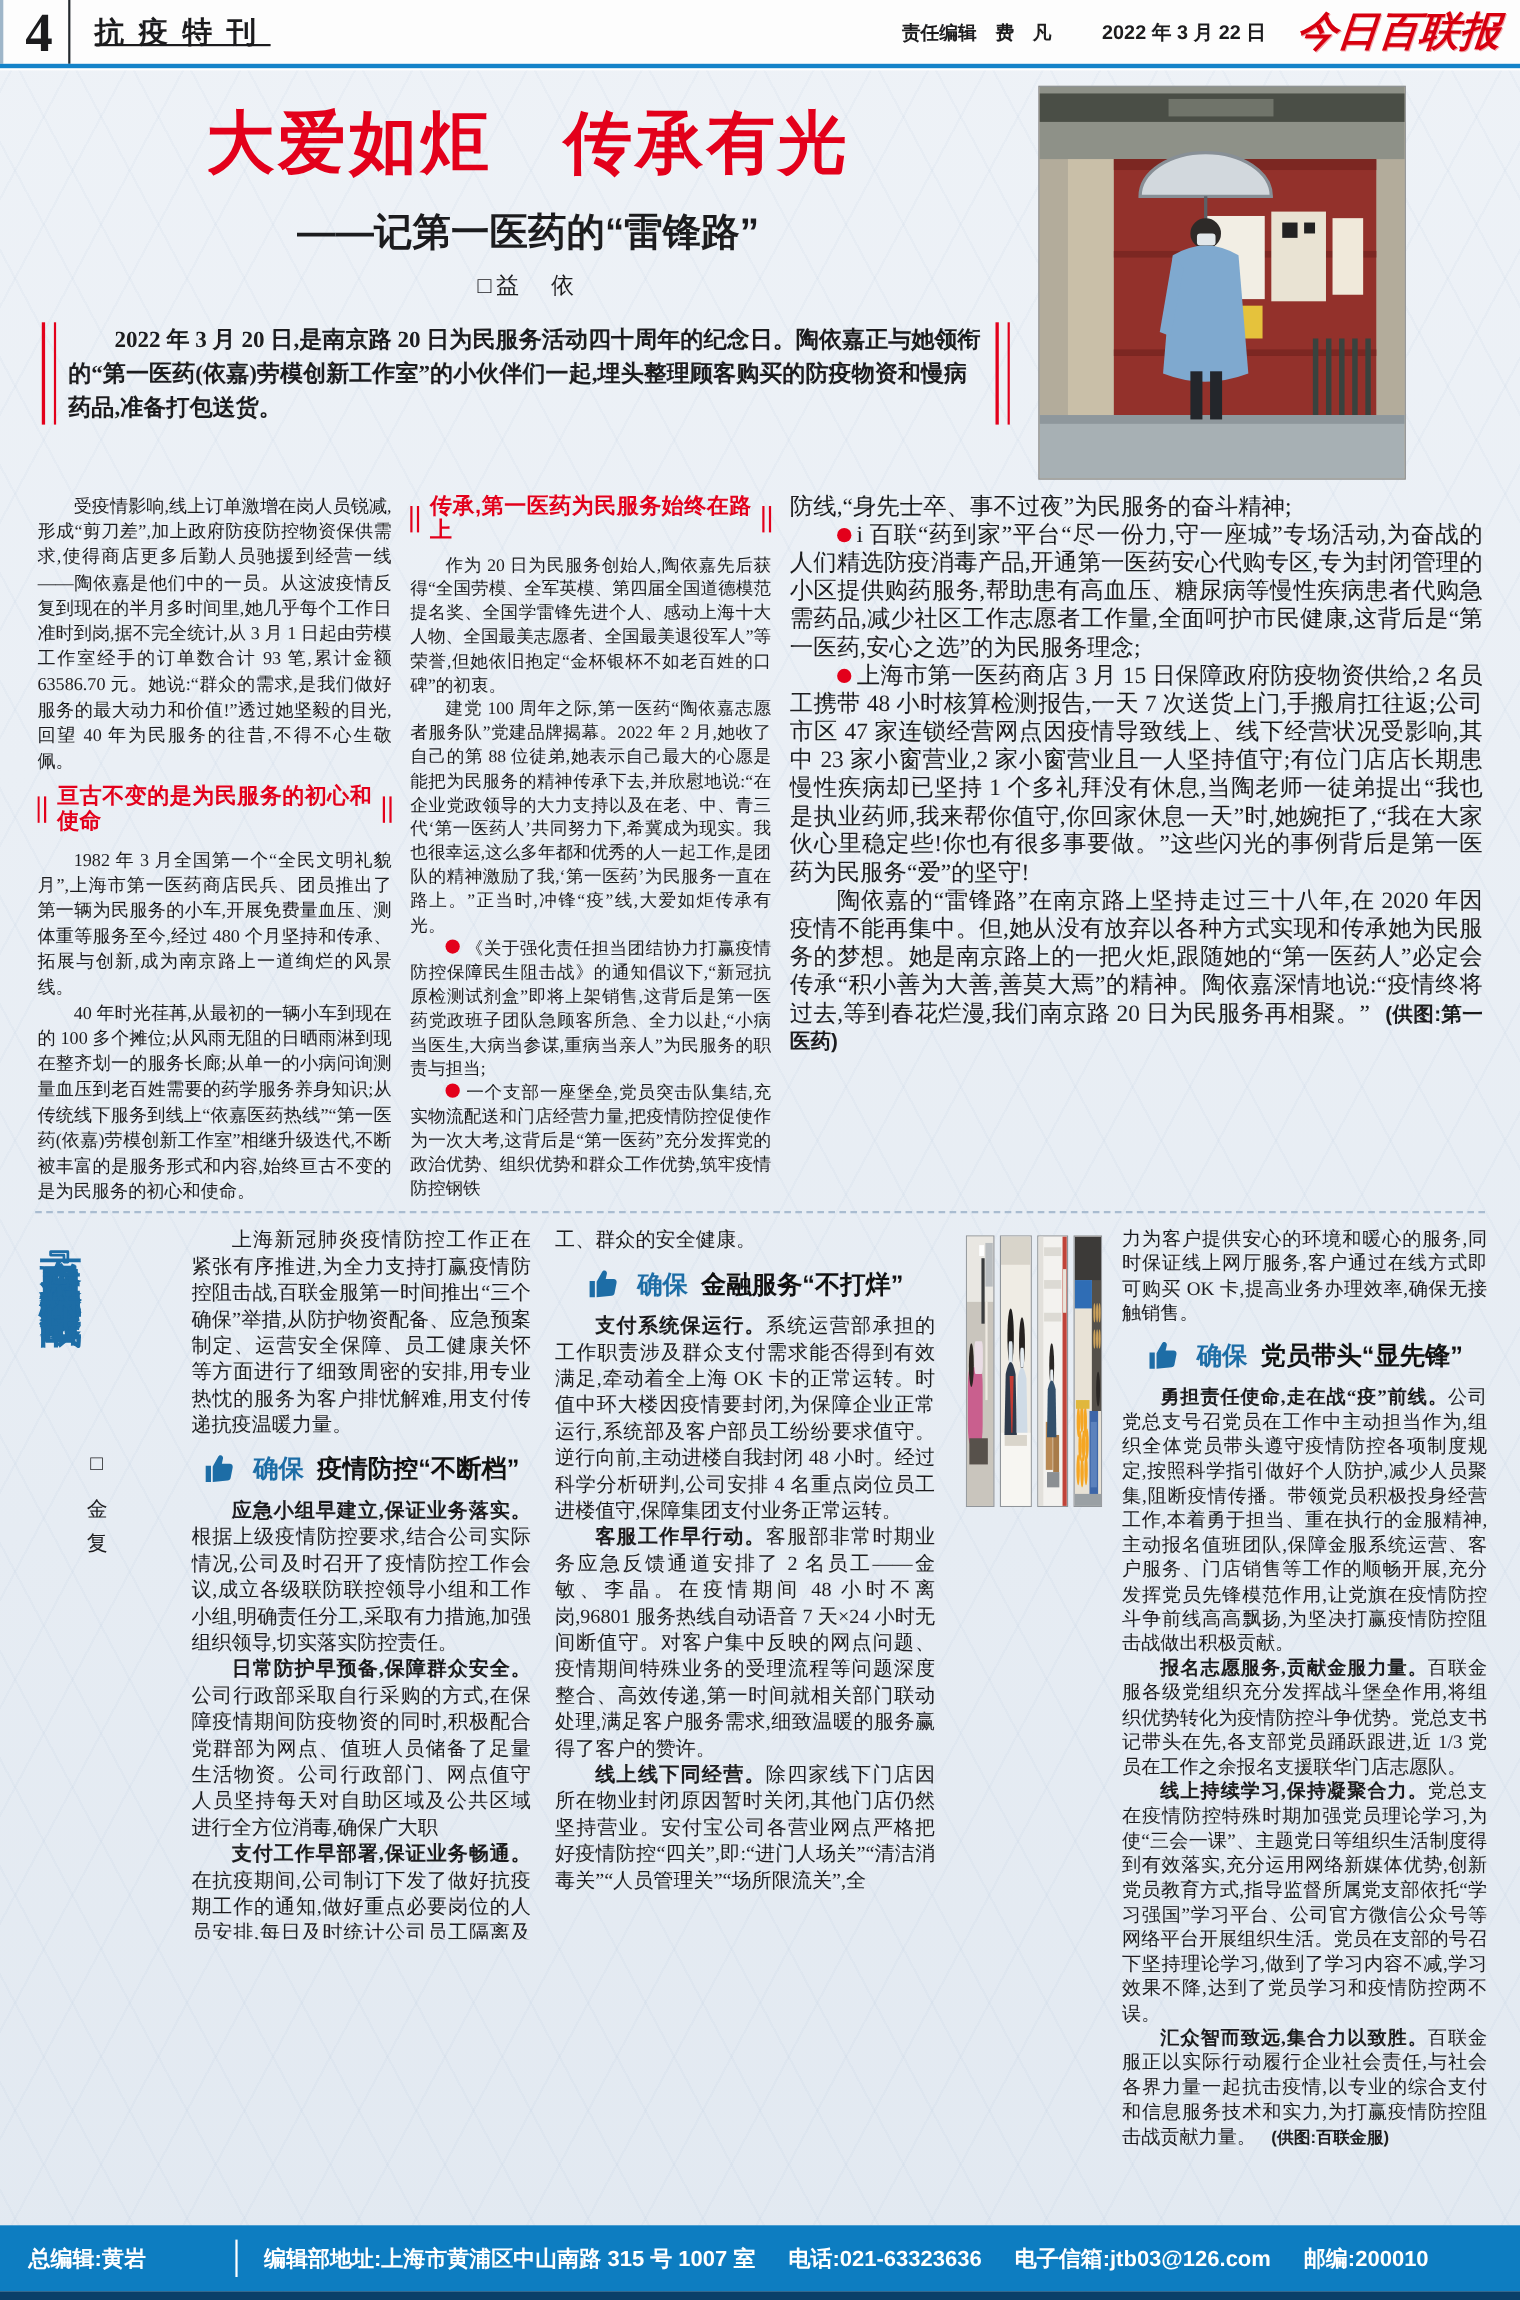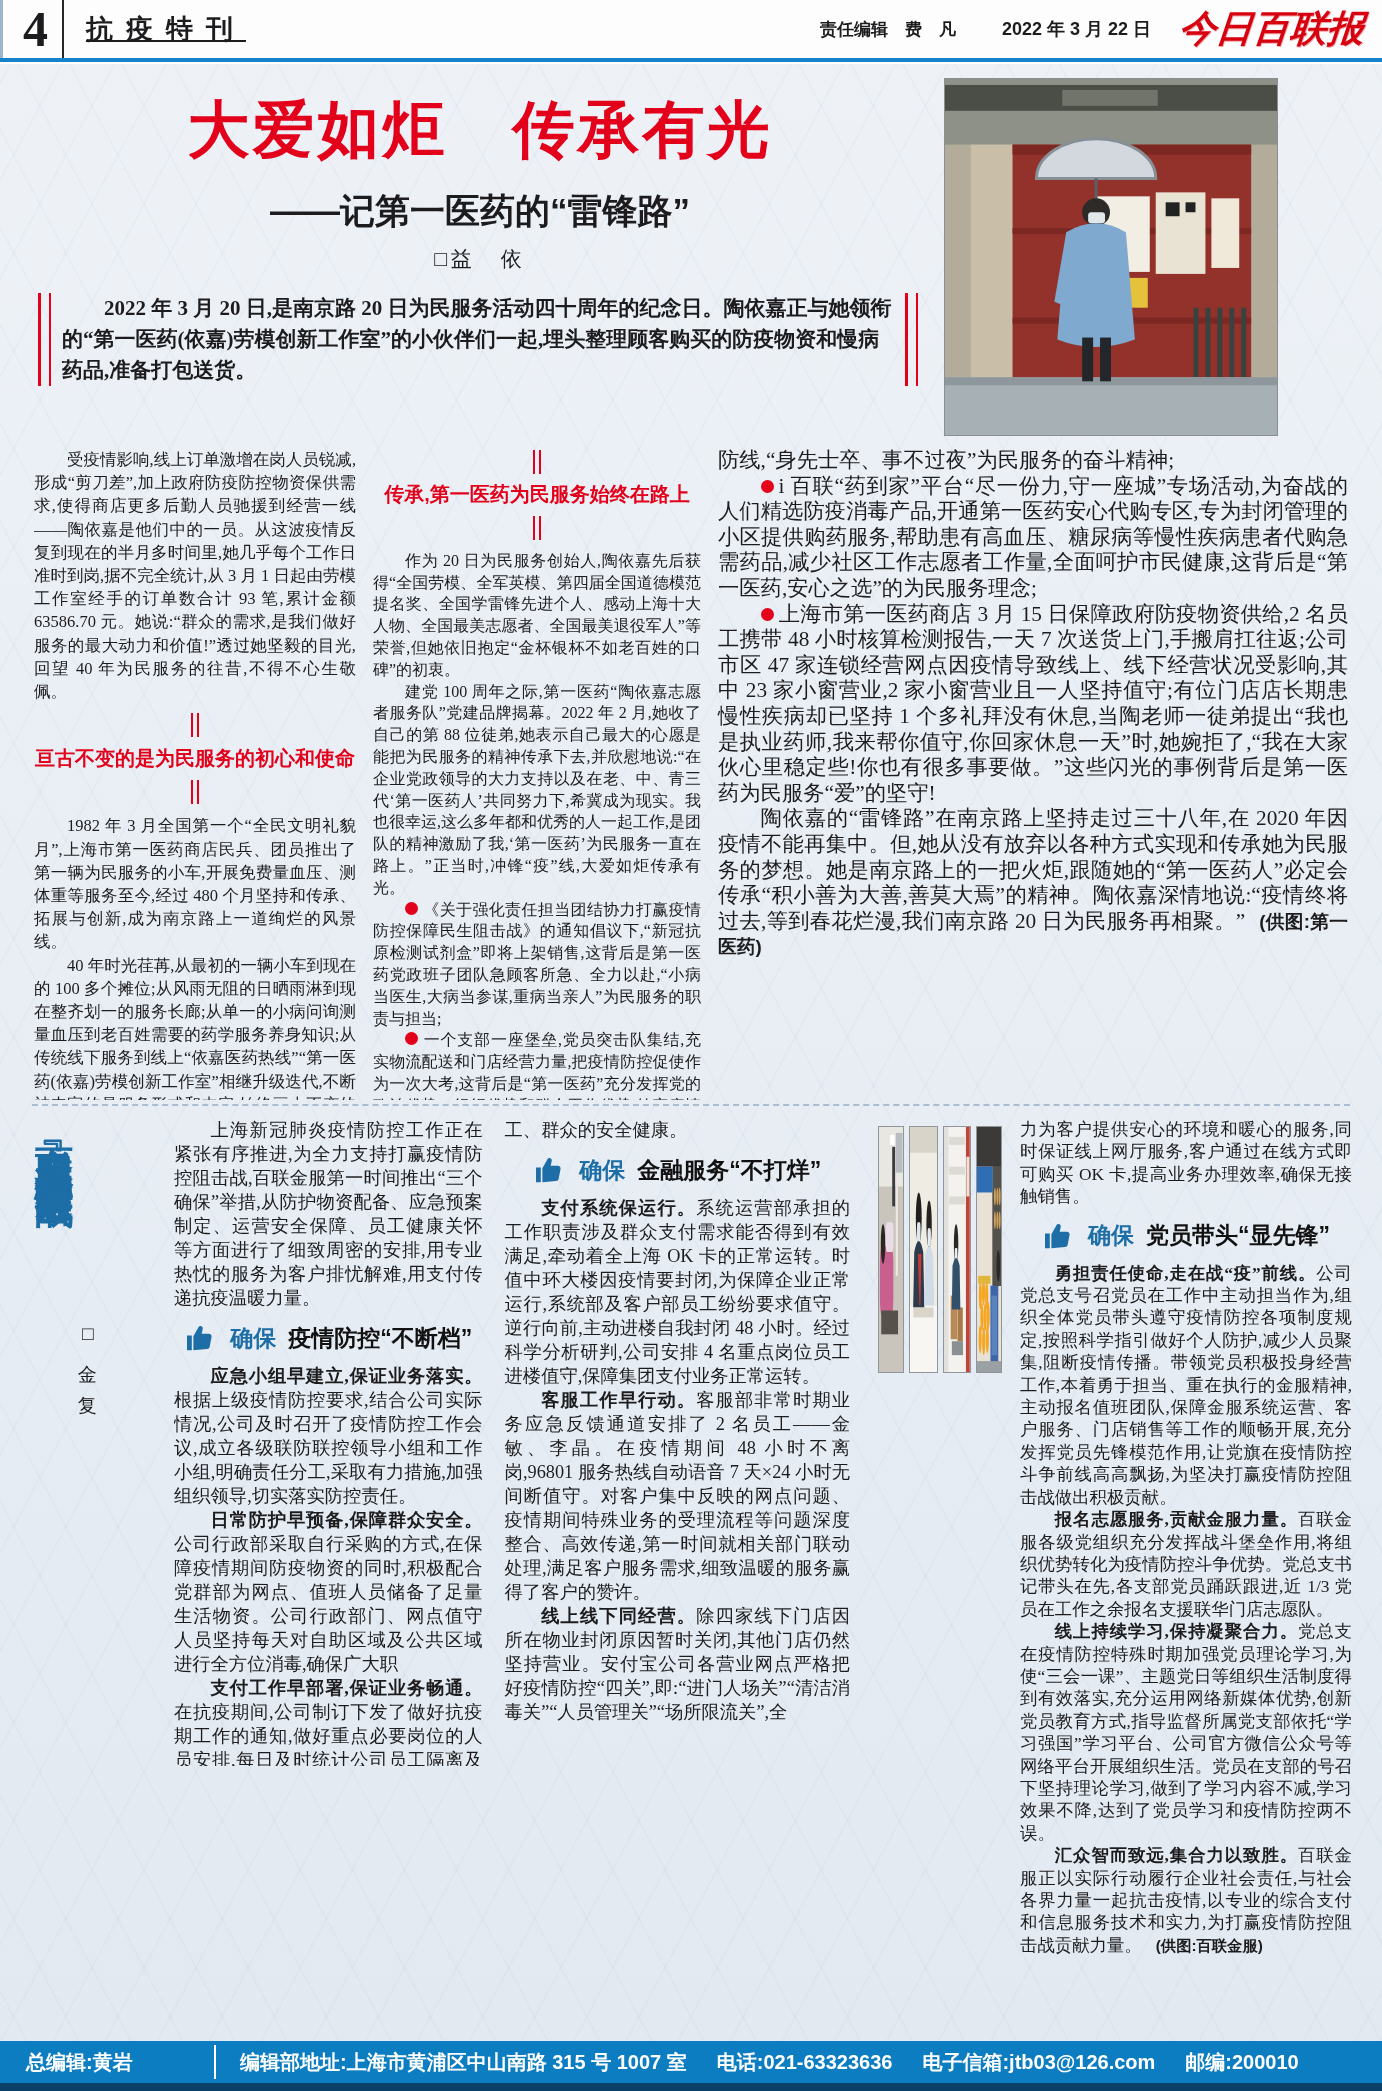--- a/index.html
+++ b/index.html
@@ -37,21 +37,21 @@
     border-left:3px solid #e3001b; border-right:2px solid #e3001b;}
   .lede::before{ left:2px;} .lede::after{ right:2px;}
   .ta-photo{ width:334px; height:358px; margin:4px 70px 0 0; border:1px solid #8b8f94; background:#b9b2a2; flex:none;}
   .ta-photo svg{ display:block; width:100%; height:100%;}
   .ta-body{ display:flex; gap:17px; margin-top:8px; height:652px; overflow:hidden; text-align:justify;}
   .col p{ text-indent:2em; }
   .c1{ width:322px; flex:none; font-size:16.5px; line-height:23.2px;}
   .c2{ width:328px; flex:none; font-size:16px; line-height:21.8px;}
   .c3{ flex:1; font-size:21.3px; line-height:25.6px;}
   .rsub{ display:flex; align-items:center; justify-content:center; gap:10px; color:#e3001b;
-    font-family:"Liberation Sans",sans-serif; font-weight:bold; font-size:20px; margin:10px 0; text-indent:0;flex-direction:column;}
+    font-family:"Liberation Sans",sans-serif; font-weight:bold; font-size:20px; margin:10px 0; text-indent:0;}
   .rbar{ width:8px; height:24px; border-left:2.5px solid #e3001b; border-right:2.5px solid #e3001b; flex:none;}
   .dot{ display:inline-block; width:13px; height:13px; border-radius:50%; background:#e3001b; margin-right:5px; vertical-align:baseline;}
   .credit{ font-weight:bold; margin-left:14px; font-family:"Liberation Sans",sans-serif; font-size:.88em;}
   
   .dash-sep{ margin:2px 32px; border-top:2px dashed #a9bcd0; height:8px;}
   
   .bottom-article{ height:903px; padding:4px 30px 0 34px; display:flex; gap:18px; overflow:hidden;}
   .vhead{ width:122px; flex:none; display:flex;}
   .vtitle{ writing-mode:vertical-rl; font-size:38px; line-height:1.06; font-weight:bold; color:#1d6da6;
     font-family:"Liberation Serif",serif; letter-spacing:2px;}
@@ -68,21 +68,21 @@
     font-family:"Liberation Sans",sans-serif; font-weight:bold; font-size:23px; color:#111;}
   .bsub .pre{ color:#1d6da6;}
   .thumb{ width:34px; height:32px; flex:none;}
   .photo-strip{ display:flex; gap:5px; margin:8px 0 0 28px; height:247px; overflow:hidden;}
   .photo-strip .ph{ border:1px solid #90959a; background:#ddd; min-width:0;}
   .photo-strip svg{ display:block; width:100%; height:100%;}
   .ph1{flex:1;} .ph2{flex:1.12;} .ph3{flex:1.07;} .ph4{flex:1;}
   
   footer{ margin-top:auto;}
   .foot-gap{ height:12px;}
-  .foot-band{ height:42px; background:#0d7dc1; color:#fff; display:flex; align-items:center;
+  .foot-band{ height:60px; background:#0d7dc1; color:#fff; display:flex; align-items:center;
     font-family:"Liberation Sans","DejaVu Sans",sans-serif; font-weight:bold; font-size:20px; padding:0 26px;}
   .foot-chief{ width:188px; flex:none;}
   .foot-div{ width:2px; height:34px; background:#fff; margin:0 24px 0 0; flex:none;}
   .foot-item{ margin-right:30px; white-space:nowrap;}
   .foot-dark{ height:8px; background:#0a3f68;}
 </style>
 </head>
 <body>
 
 <div class="page">

